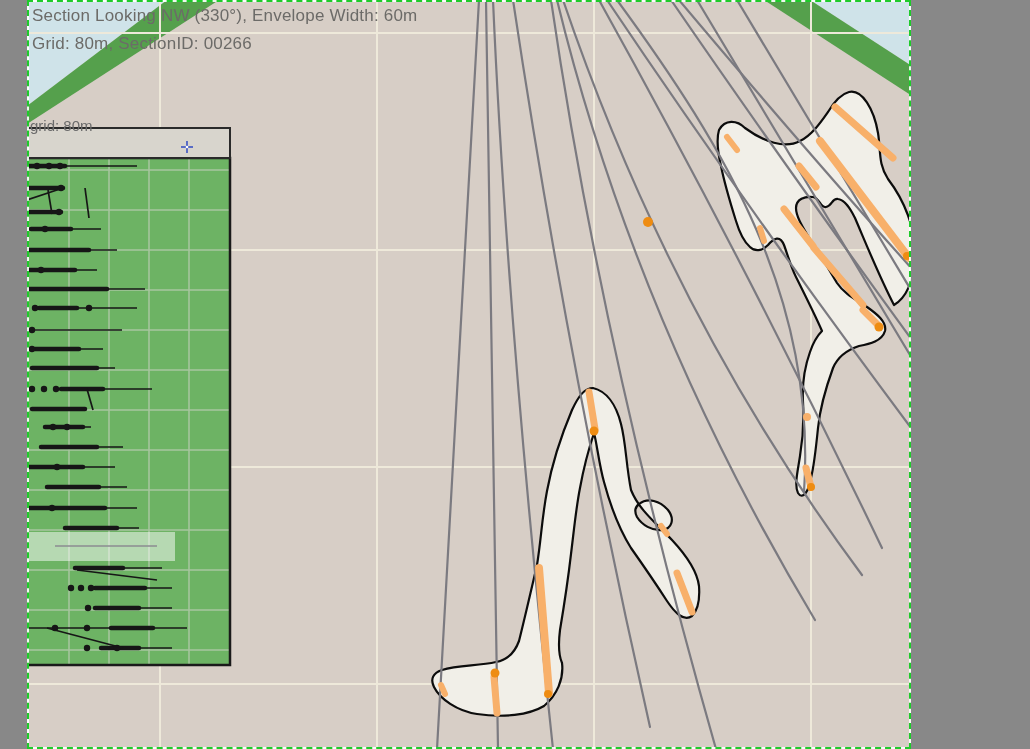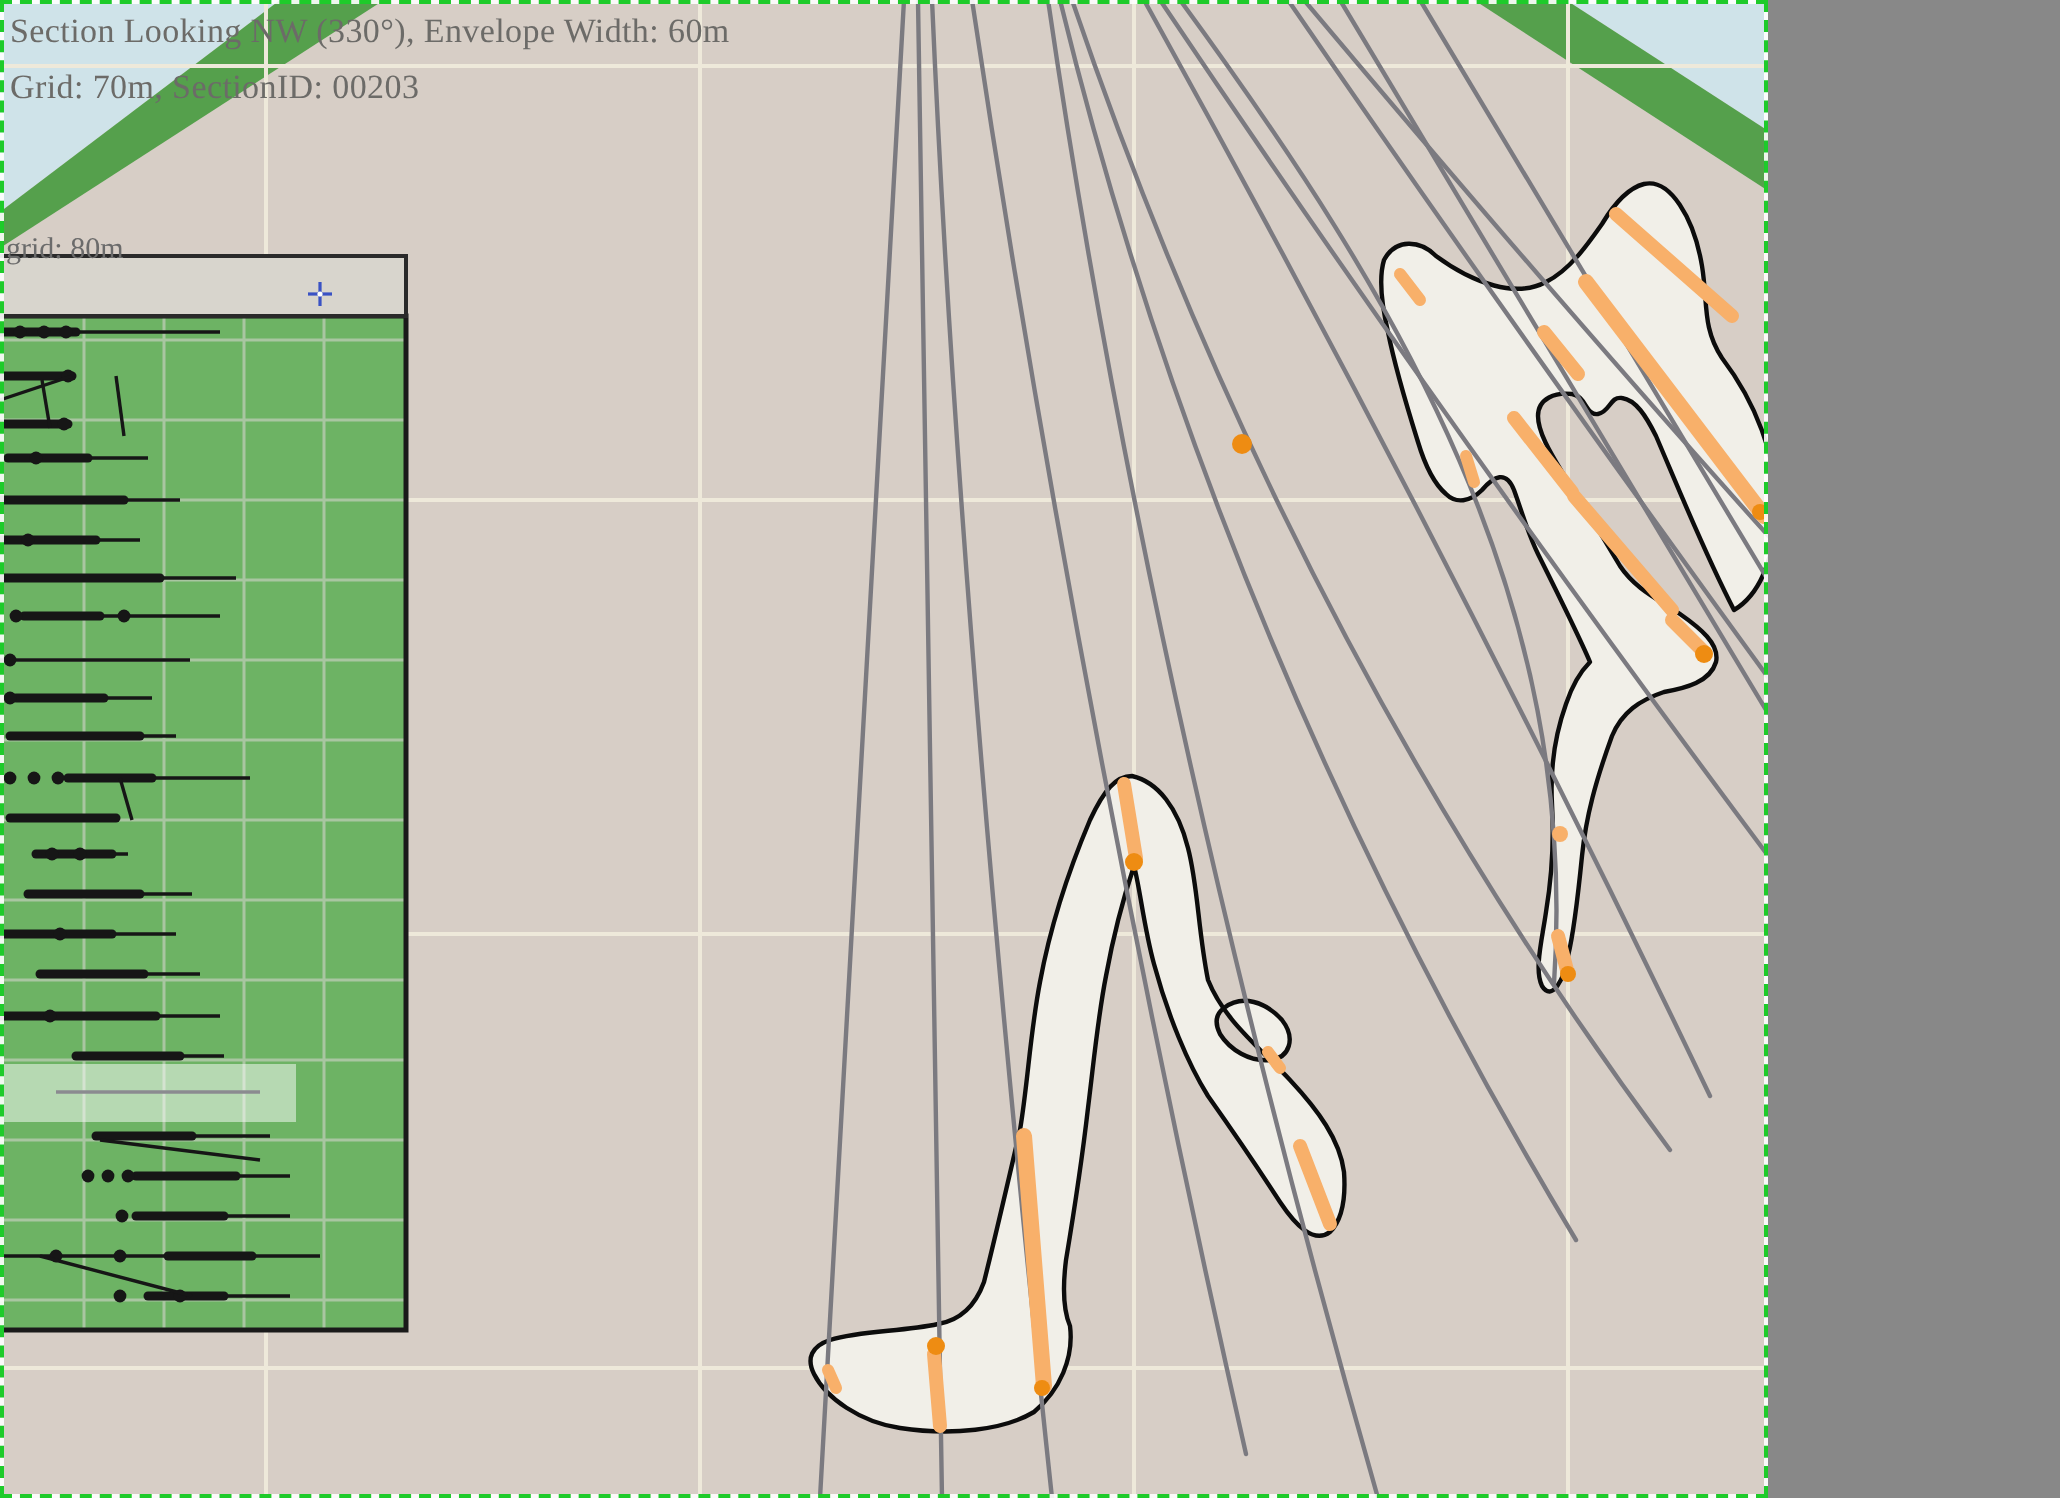--- a/index.html
+++ b/index.html
@@ -1,17 +1,17 @@
 <!DOCTYPE html>
 <html><head>
 <meta charset="utf-8">
 <style>
   html,body{margin:0;padding:0;background:#888;}
   #app{position:relative;width:884px;height:749px;overflow:hidden;
-       font-family:Liberation Serif, serif;}
+       font-family:Liberation Sans, sans-serif;margin-left:27px;}
   #scene{position:absolute;left:0;top:0;width:1030px;height:749px;display:block;}
   .hdr{position:absolute;left:5px;color:#6c6b68;font-size:17px;white-space:nowrap;
        letter-spacing:.2px;pointer-events:none;}
   #hdr1{top:6px;}
   #hdr2{top:34px;}
   #inset-title{position:absolute;left:3px;top:117px;width:190px;color:#6b6b6b;
        font-size:15px;white-space:nowrap;overflow:hidden;pointer-events:none;}
   .ants-white{position:absolute;inset:0;border:2px solid rgba(255,255,255,.9);
        box-sizing:border-box;pointer-events:none;}
   .ants{position:absolute;inset:0;border:2px dashed #1ecb2a;box-sizing:border-box;
@@ -192,19 +192,19 @@
         <rect x="-41" y="128" width="244" height="30" fill="#d8d5cd" stroke="#2a2a2a" stroke-width="2"></rect>
         <g>
           <line x1="160" y1="141" x2="160" y2="153" stroke="#3a52c4" stroke-width="1.6" stroke-linecap="butt"></line>
           <line x1="154" y1="147" x2="166" y2="147" stroke="#3a52c4" stroke-width="1.6" stroke-linecap="butt"></line>
           <circle cx="160" cy="147" r="1.3" fill="#ffffff"></circle>
         </g>
       </g>
     </svg>
 
   <div id="hdr1" class="hdr">Section Looking NW (330°), Envelope Width: 60m</div>
-  <div id="hdr2" class="hdr">Grid: 70m, SectionID: 00203</div>
+  <div id="hdr2" class="hdr">Grid: 80m, SectionID: 00266</div>
 
   <div id="inset-title">grid: 80m</div>
 
   <div class="ants-white"></div>
   <div class="ants"></div>
 </div>
 
 </body></html>

